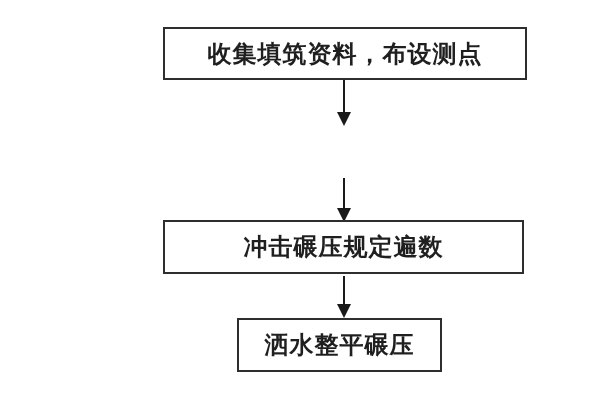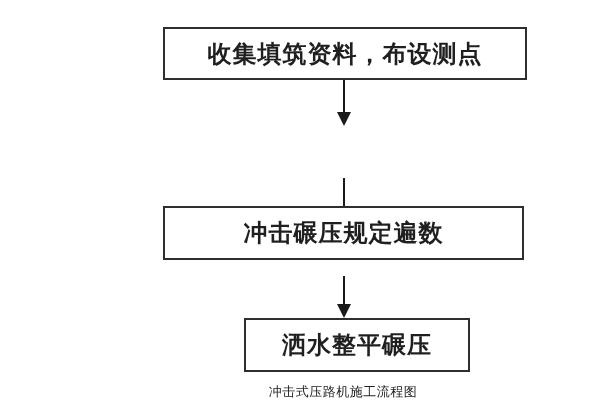--- a/index.html
+++ b/index.html
@@ -30,22 +30,22 @@
   }
   .flow-box .box-label {
     font-size: 24px;
     font-weight: 700;
     color: var(--text-color);
     letter-spacing: 1px;
     white-space: nowrap;
   }
   .box1 { left: 163px; top: 27px;  width: 364px; height: 53px; }
   .box2 { left: 178px; top: 126px; width: 357px; height: 52px; }
-  .box3 { left: 163px; top: 206px; width: 361px; height: 54px; }
-  .box4 { left: 244px; top: 318px; width: 226px; height: 54px; }
+  .box3 { left: 163px; top: 220px; width: 361px; height: 54px; }
+  .box4 { left: 237px; top: 318px; width: 205px; height: 54px; }
 
   .arrow {
     position: absolute;
     left: 337px;            
     width: 14px;
     display: flex;
     flex-direction: column;
     align-items: center;
   }
   .arrow1 { top: 80px;  height: 46px; }
@@ -101,15 +101,14 @@
 
   <div class="arrow arrow3">
     <div class="arrow-line"></div>
     <div class="arrow-head"></div>
   </div>
 
   <div class="flow-box box4">
     <span class="box-label">洒水整平碾压</span>
   </div>
 
-  <div class="caption">冲击式压路机施工流程图</div>
 
 </div>
 
 </body></html>

